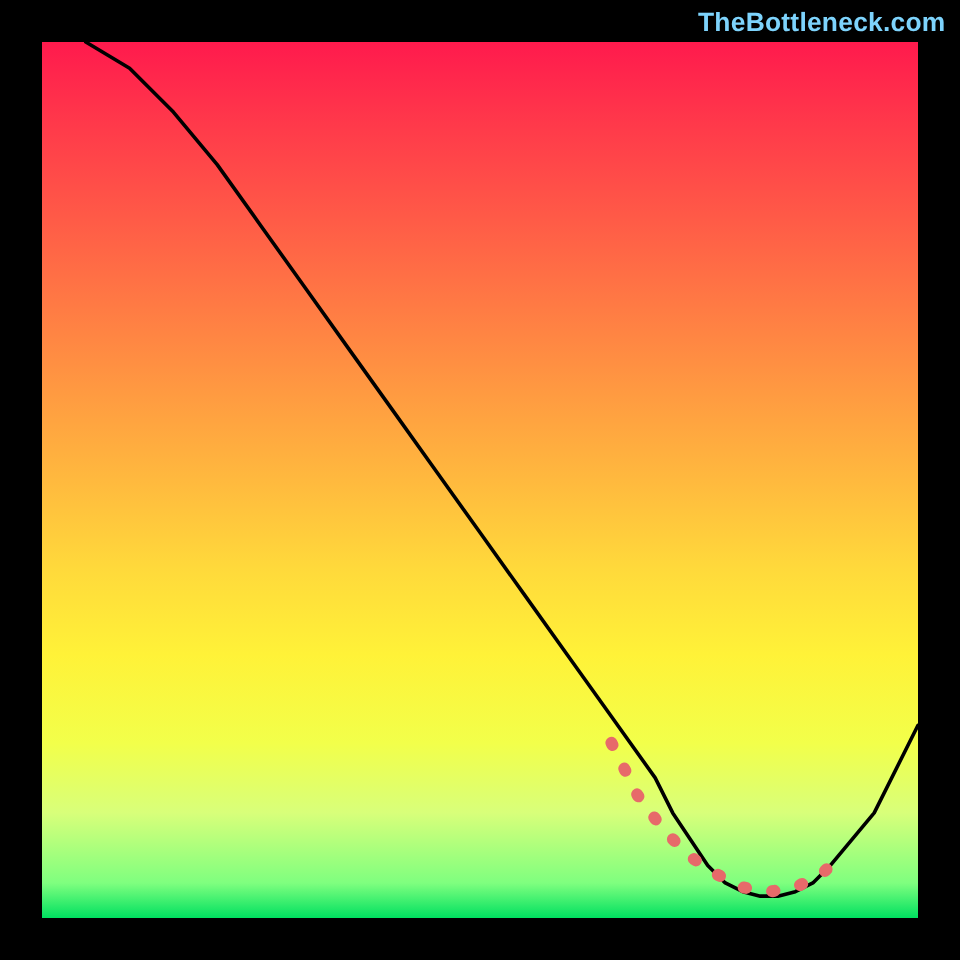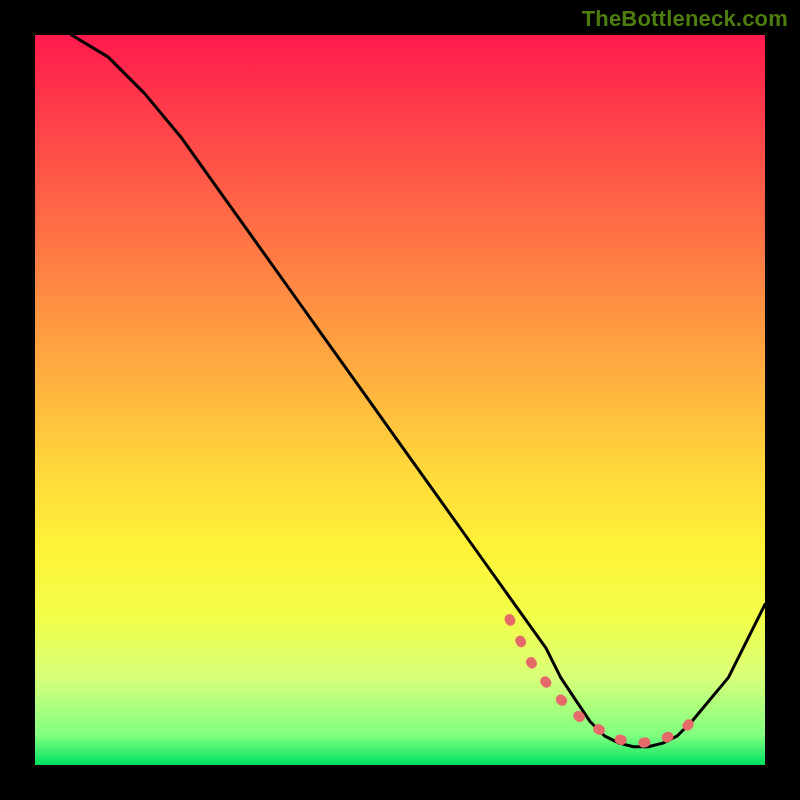--- a/index.html
+++ b/index.html
@@ -31,21 +31,21 @@
       #00e060 100%
     );
   }
   .watermark {
     position: absolute;
     top: 6px;
     right: 12px;
     font-family: Arial, Helvetica, sans-serif;
     font-size: 22px;
     font-weight: 600;
-    color: #4d7c0f;
+    color: #7dd3fc;
     letter-spacing: 0.2px;
     margin-left: 39px;
   }
   svg.curve {
     position: absolute;
     left: 0; top: 0;
     width: 730px; height: 730px;
     overflow: visible;
   }
   .line-path {

